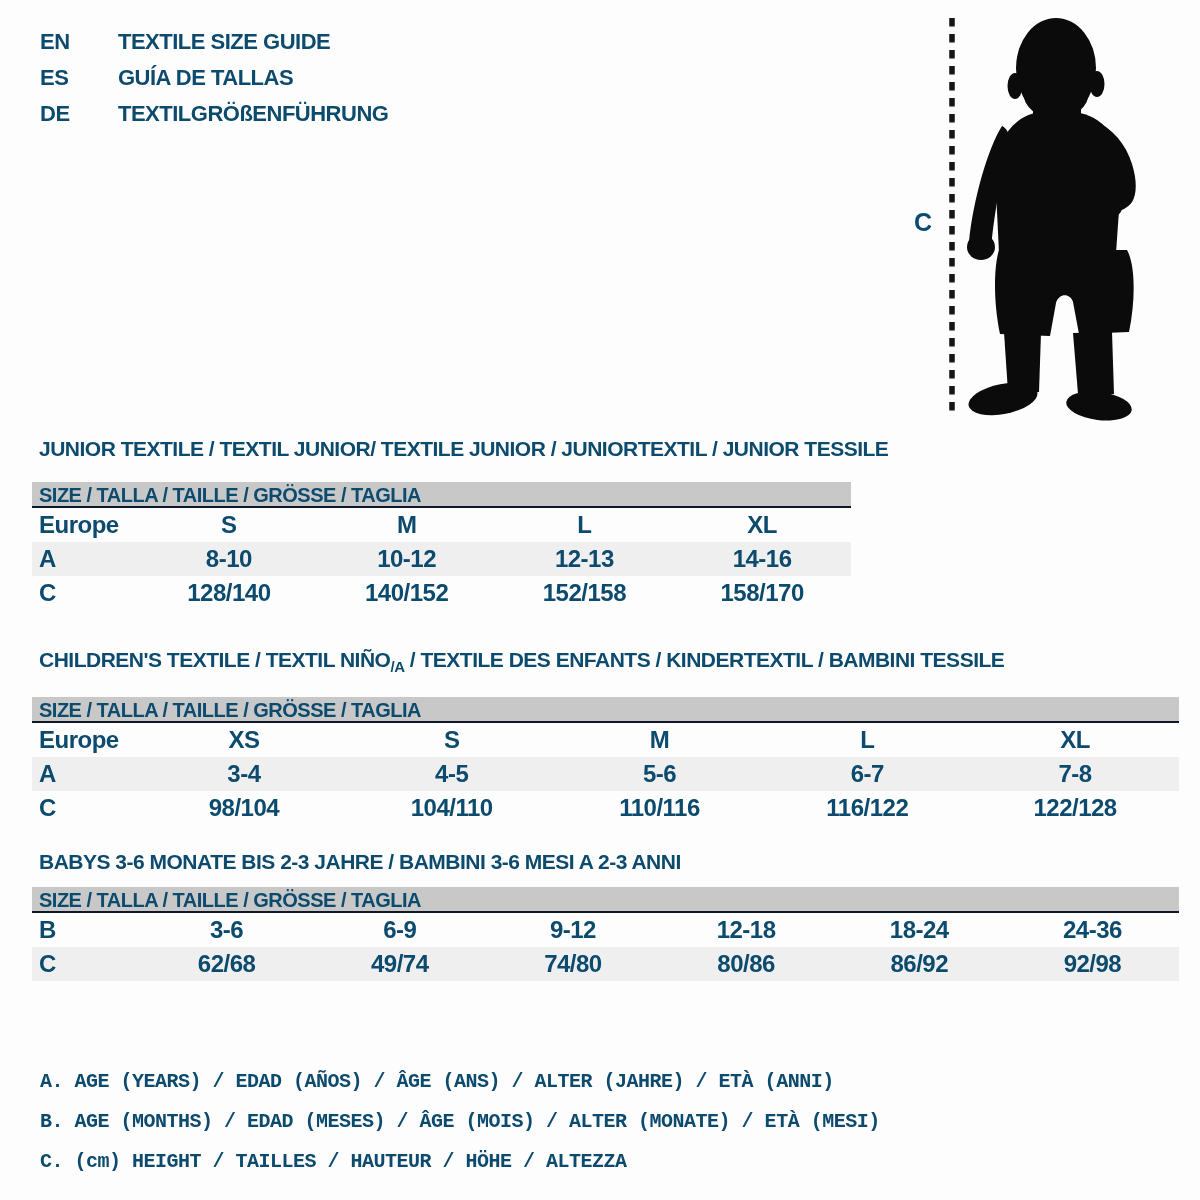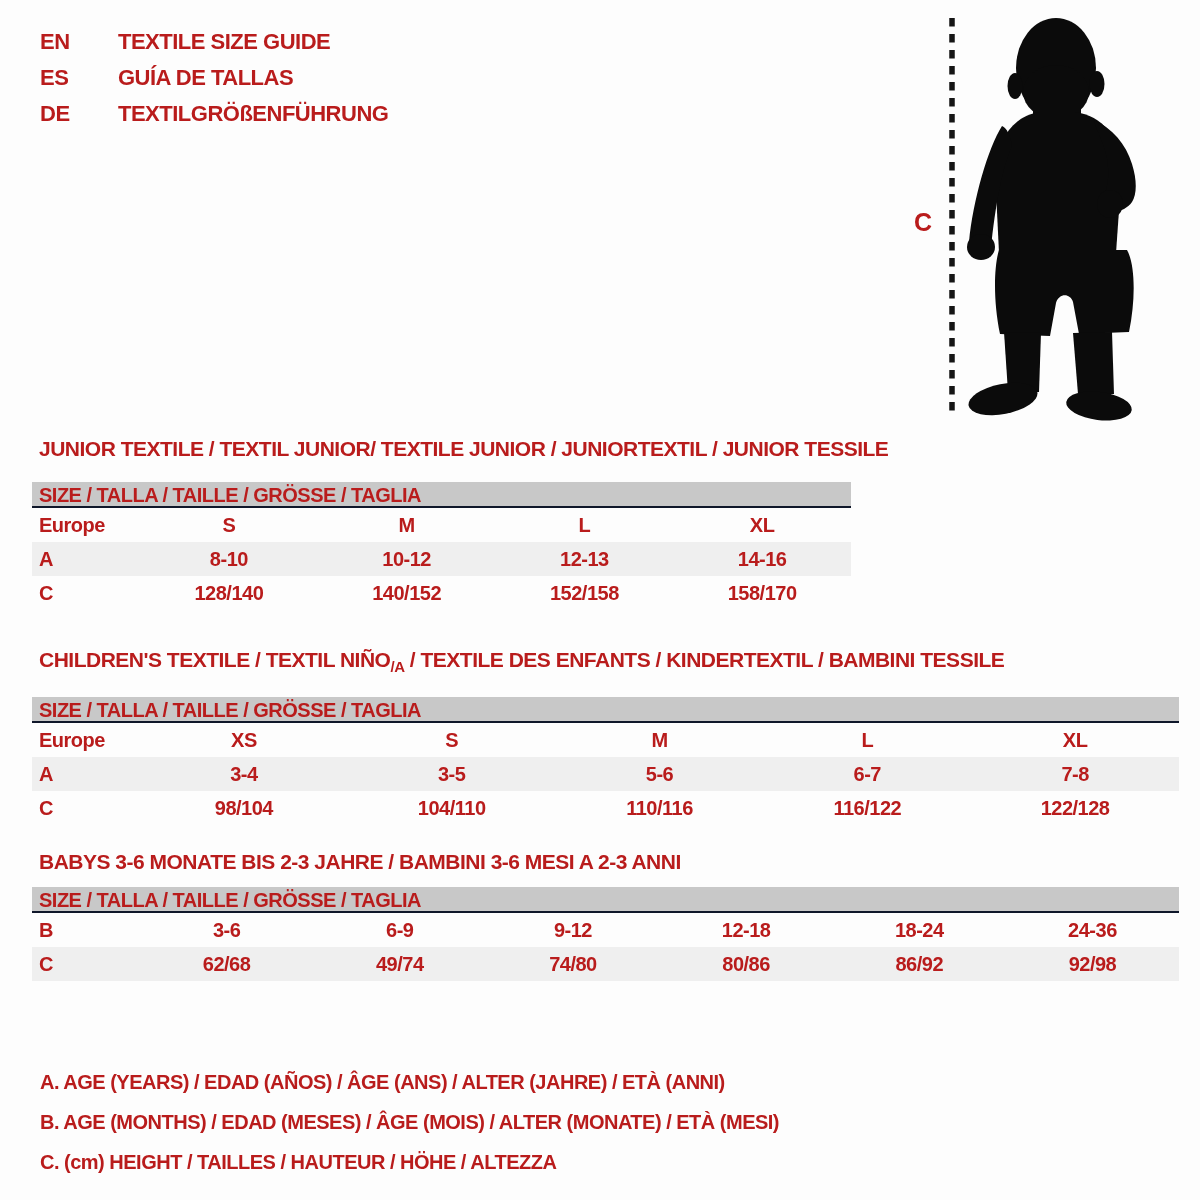--- a/index.html
+++ b/index.html
@@ -1,18 +1,18 @@
 <!DOCTYPE html>
 <html><head>
 <meta charset="utf-8">
 <style>
   html,body { margin:0; padding:0; background:#ffffff; }
   .page {
     position:relative; width:1200px; height:1200px; background:#fdfdfd;
-    font-family:"Liberation Sans", sans-serif; font-weight:700; color:#b91c1c;
+    font-family:"Liberation Sans", sans-serif; font-weight:700; color:#0c4a6e;
     letter-spacing:-0.5px; overflow:hidden;
   }
 
   
   .languages { position:absolute; left:40px; top:24px; }
   .lang-row { display:flex; height:36px; align-items:center; font-size:22px; white-space:nowrap; }
   .lang-code { width:78px; flex:0 0 78px; }
 
   
   .figure { position:absolute; left:900px; top:0; width:300px; height:430px; }
@@ -27,29 +27,29 @@
   .sec-title { margin-left:7px; font-size:21px; }
   .title-line { line-height:38px; white-space:nowrap; }
   .seg.small { font-size:15px; vertical-align:-5px; }
   .size-bar {
     height:26px; background:#c8c8c8; border-bottom:2px solid #0f172a;
     font-size:20px; line-height:27px; padding-left:7px; box-sizing:border-box;
   }
   .s1 .size-bar { margin-top:14px; }
   .s2 .size-bar { margin-top:11px; }
   .s3 .size-bar { margin-top:6px; }
-  .t-row { display:flex; height:34px; align-items:center; font-size:20px; }
+  .t-row { display:flex; height:34px; align-items:center; font-size:24px; }
   .t-row.shaded { background:#efefef; }
   .cell { white-space:nowrap; }
   .cell.label-cell { flex:0 0 108px; width:108px; padding-left:7px; box-sizing:border-box; }
   .cell.data-cell { flex:1 1 0; text-align:center; }
 
   
   .legend { position:absolute; left:40px; top:1062px; }
-  .legend-line { line-height:40px; font-size:20px; white-space:nowrap; }
+  .legend-line { line-height:40px; font-size:20px; white-space:nowrap;font-family:Liberation Mono, monospace; }
 </style>
 </head>
 <body>
 
 <div class="page">
 
   <div class="languages">
     <div class="lang-row">
       <span class="lang-code">EN</span>
       <span class="lang-title">TEXTILE SIZE GUIDE</span>
@@ -128,21 +128,21 @@
           <span class="cell label-cell">Europe</span>
           <span class="cell data-cell">XS</span>
           <span class="cell data-cell">S</span>
           <span class="cell data-cell">M</span>
           <span class="cell data-cell">L</span>
           <span class="cell data-cell">XL</span>
         </div>
         <div class="t-row shaded">
           <span class="cell label-cell">A</span>
           <span class="cell data-cell">3-4</span>
-          <span class="cell data-cell">3-5</span>
+          <span class="cell data-cell">4-5</span>
           <span class="cell data-cell">5-6</span>
           <span class="cell data-cell">6-7</span>
           <span class="cell data-cell">7-8</span>
         </div>
         <div class="t-row">
           <span class="cell label-cell">C</span>
           <span class="cell data-cell">98/104</span>
           <span class="cell data-cell">104/110</span>
           <span class="cell data-cell">110/116</span>
           <span class="cell data-cell">116/122</span>

